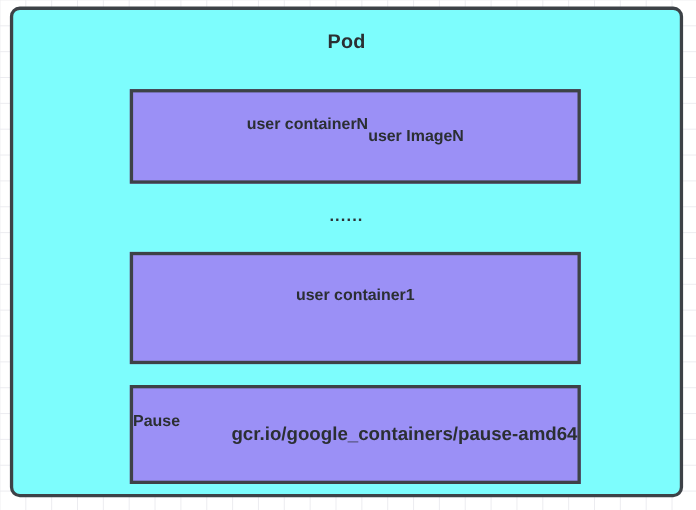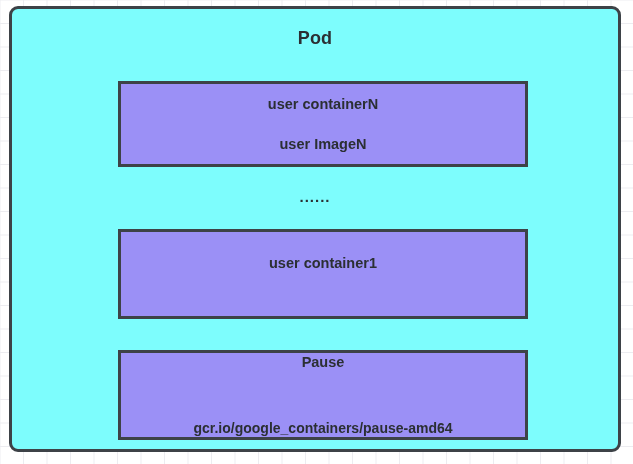--- a/index.html
+++ b/index.html
@@ -56,43 +56,43 @@
 
   
   .container-box {
     position: absolute;
     left: 106px;
     width: 410px;
     box-sizing: border-box;
     background-color: #9b90f6;
     border: 3px solid #3d4247;
     display: flex;
-    flex-direction: column;
+    flex-direction: row;
     align-items: center;
     justify-content: center;
   }
 
   .container-box.box-n     { top: 72px;  height: 86px; }
-  .container-box.box-1     { top: 220px; height: 90px; }
+  .container-box.box-1     { top: 220px; height: 102px; }
   .container-box.box-pause { top: 341px; height: 90px; justify-content: space-between; }
 
   .box-line {
     text-align: center;
     font-size: 14.5px;
     font-weight: bold;
     color: #2b2f33;
     line-height: 18px;
     white-space: nowrap;
   }
 
   .box-line.line-name  { margin-bottom: 22px; }
   .box-line.line-image { margin-bottom: 0; }
 
   .box-pause .box-line.line-name  { margin-bottom: 24px; }
-  .box-pause .box-line.line-image { font-size: 14px; }
+  .box-pause .box-line.line-image { font-size: 17px; }
 
   
   .ellipsis {
     position: absolute;
     left: 0;
     top: 180px;
     width: 100%;
     text-align: center;
     font-size: 15px;
     font-weight: bold;

